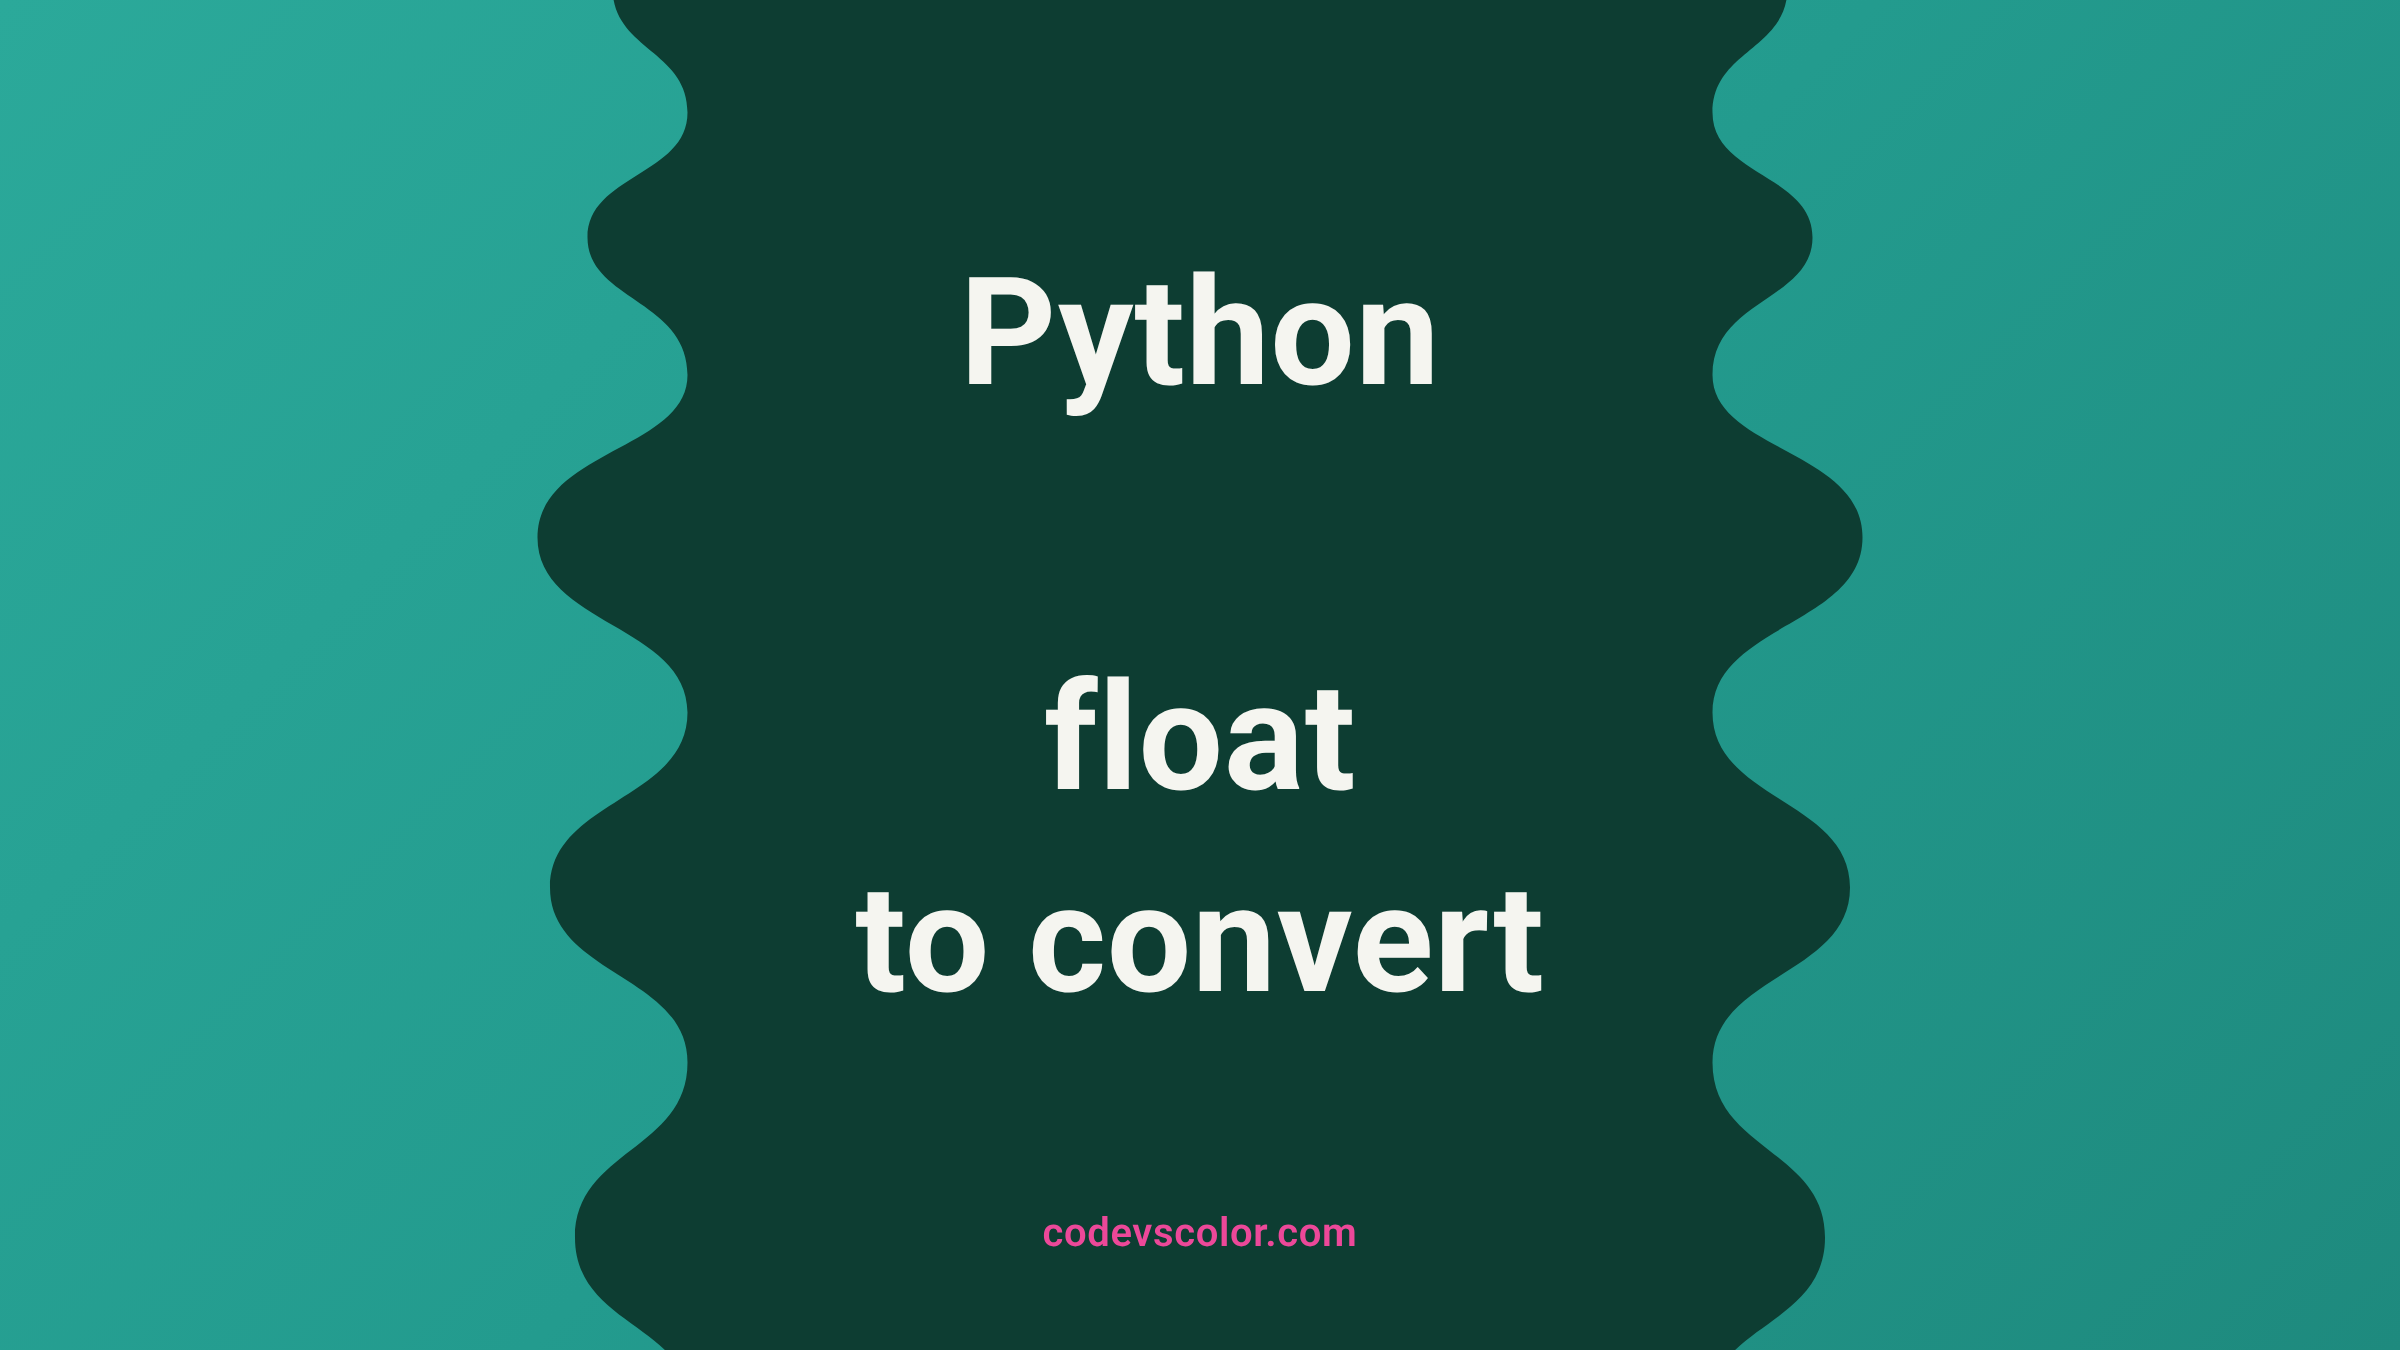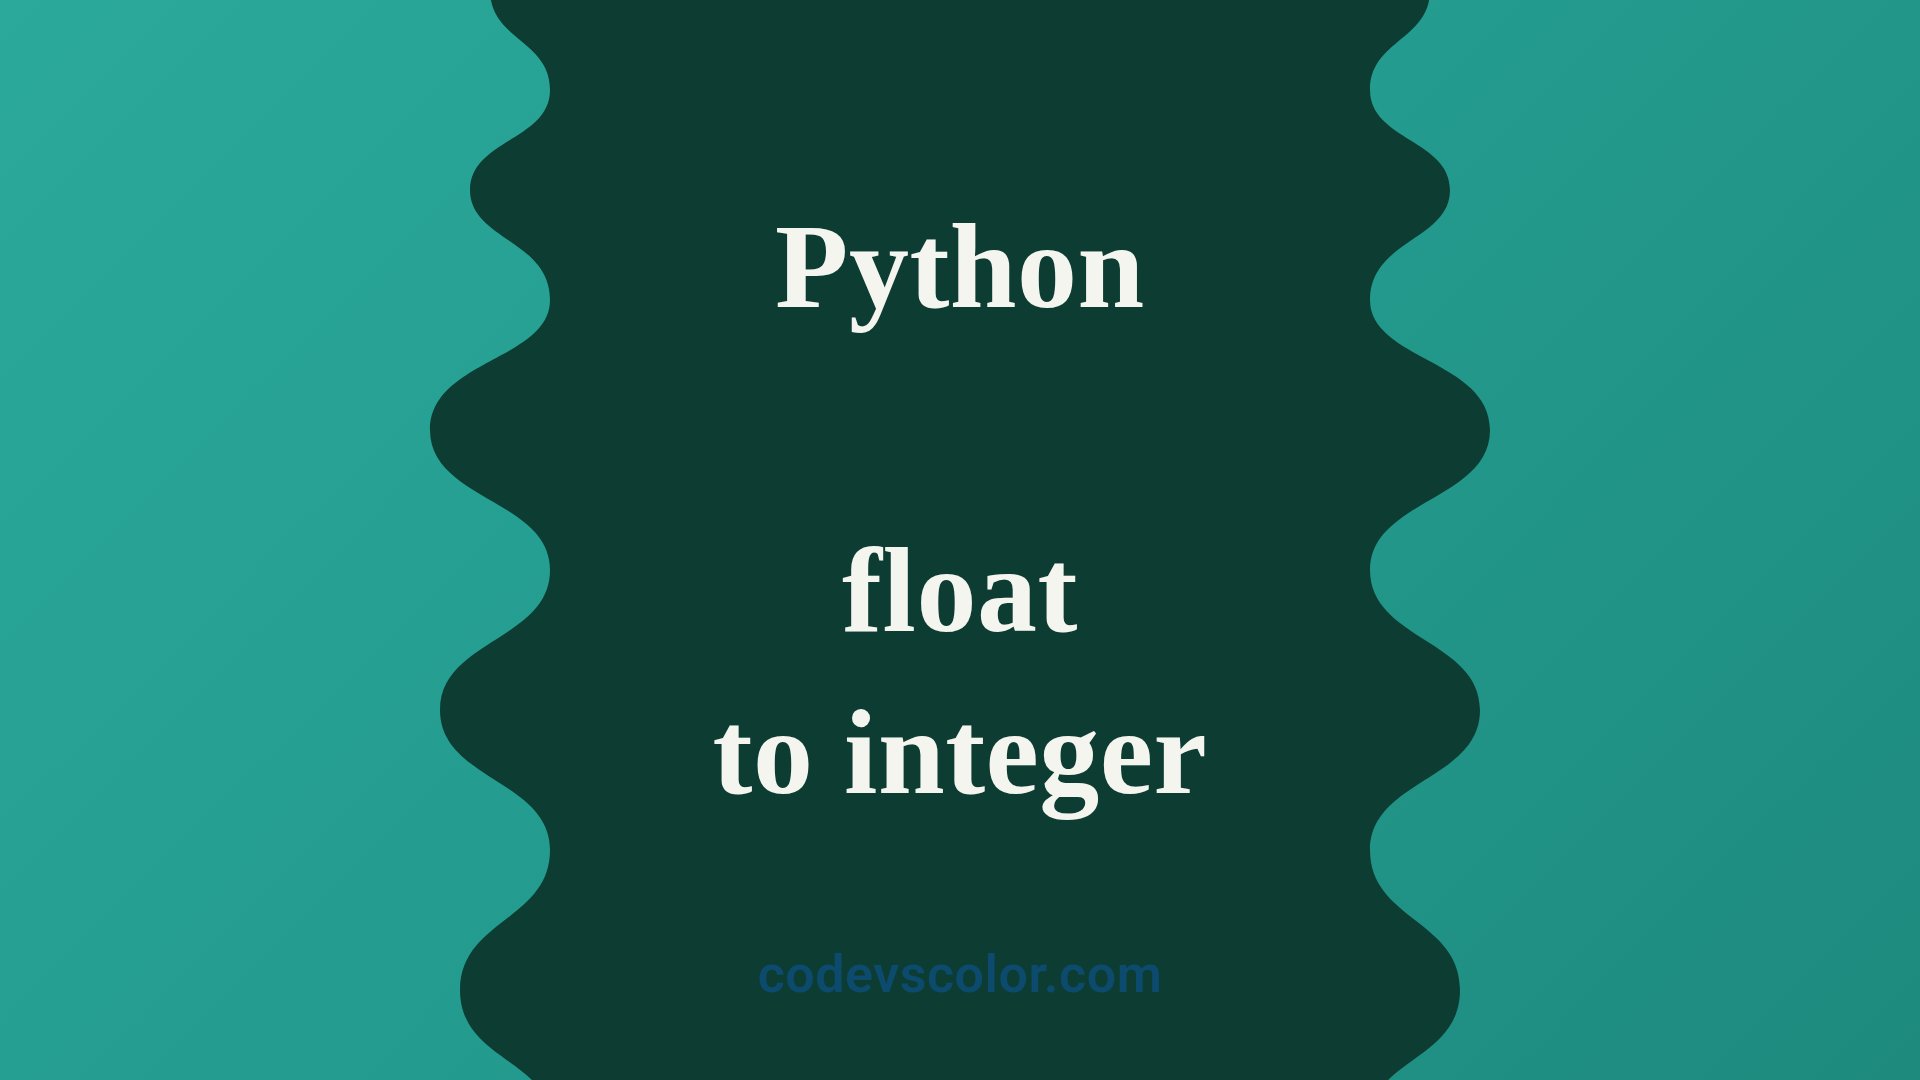--- a/index.html
+++ b/index.html
@@ -41,29 +41,28 @@
       align-items: center;
     }
     .main-title {
       color: #f5f5f0;
       font-size: 120px;
       font-weight: 700;
       text-align: center;
       line-height: 1.35;
       margin-top: -60px;
       letter-spacing: 0.5px;
-      font-family: Liberation Serif, serif;
     }
     .site-name {
       position: absolute;
       bottom: 75px;
       left: 50%;
       transform: translateX(-50%);
-      color: #0c4a6e;
-      font-size: 52px;
+      color: #ec4899;
+      font-size: 32px;
       font-weight: 600;
       letter-spacing: 0.5px;
     }
   </style>
 </head>
 <body>
 
 <div class="blob-container">
   <svg class="blob" viewBox="0 0 1500 1160" xmlns="http://www.w3.org/2000/svg">
     <path fill="#0d3d32" d="
@@ -92,16 +91,16 @@
       Z
     "></path>
   </svg>
 </div>
 
 <div class="content-wrapper">
   <h1 class="main-title">
     <span>Python</span><br>
     <br>
     <span>float</span><br>
-    <span>to integer</span>
+    <span>to convert</span>
   </h1>
   <div class="site-name">codevscolor.com</div>
 </div>
 
 </body></html>

